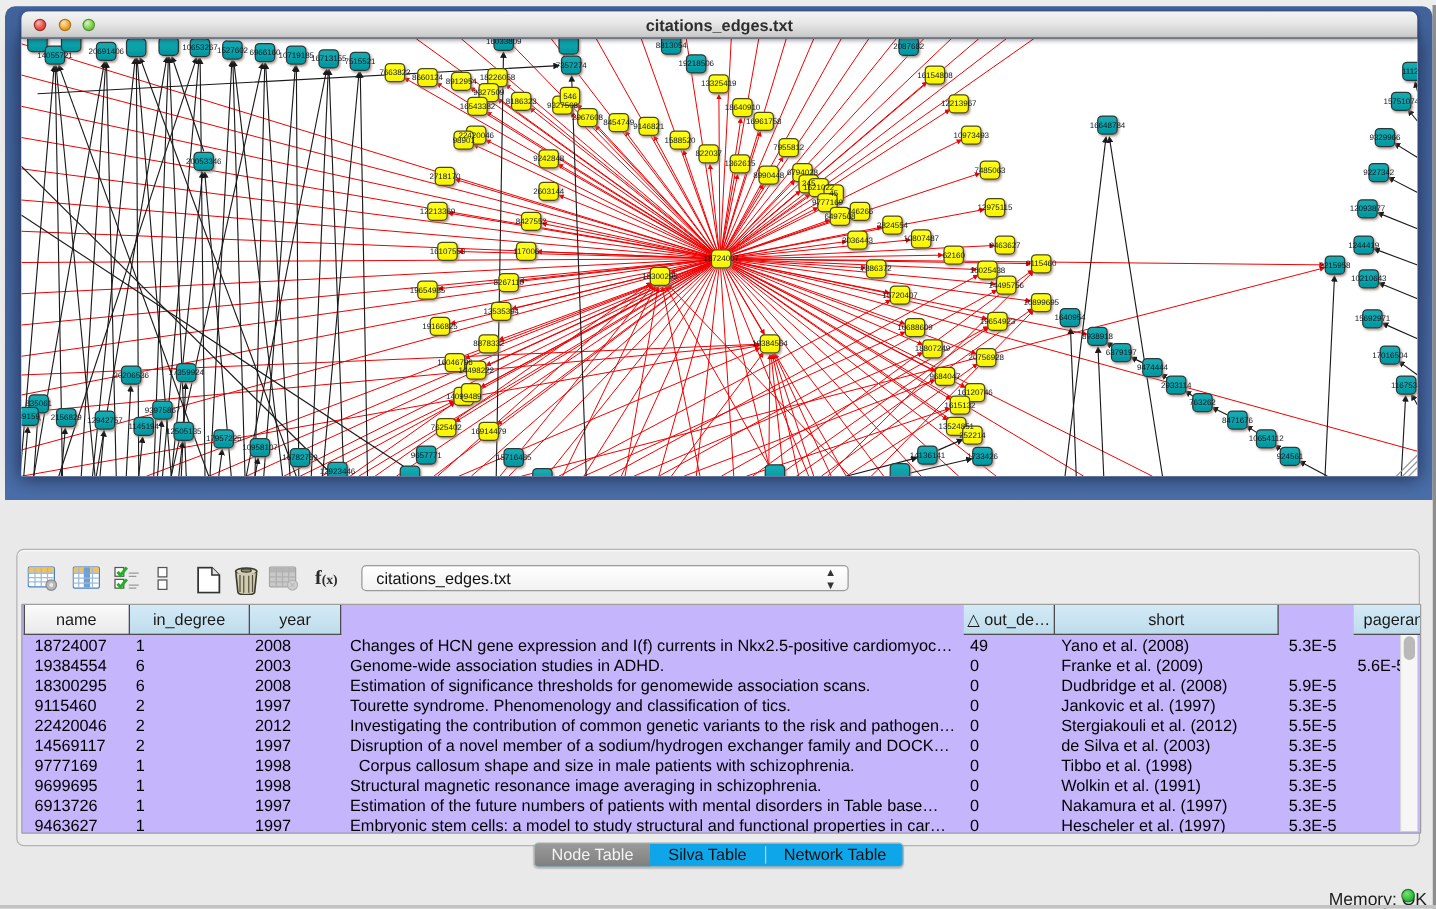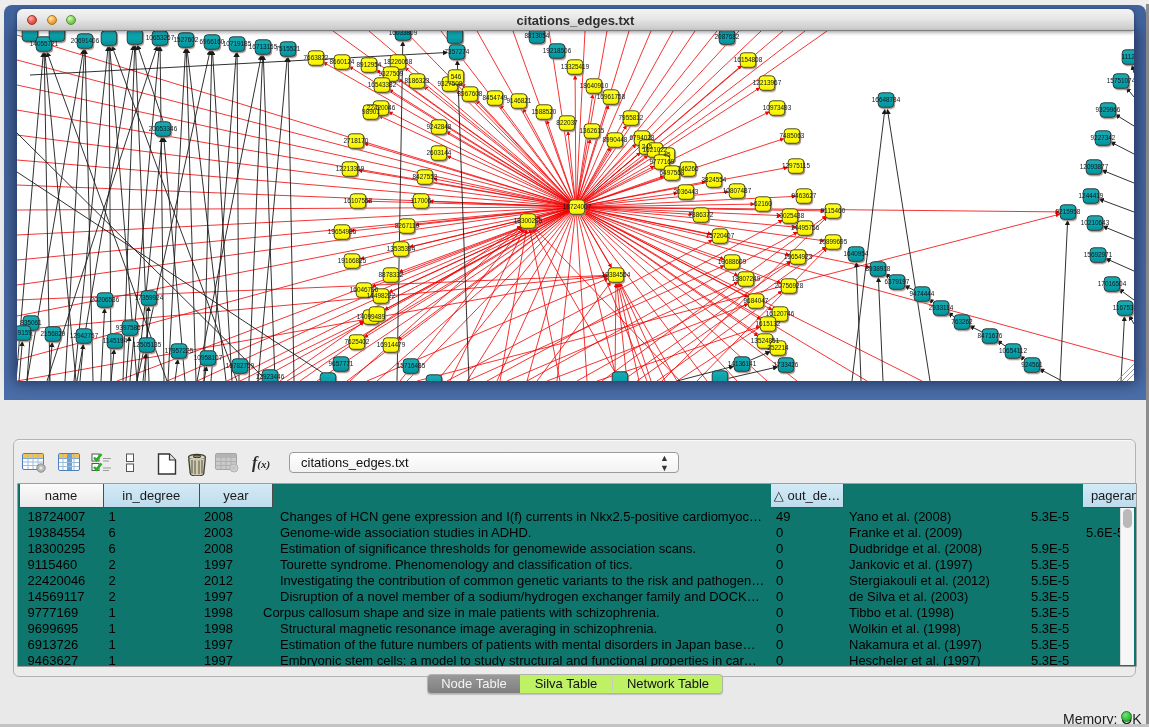--- a/index.html
+++ b/index.html
@@ -18,29 +18,29 @@
 #paneltitle{position:absolute;left:0;top:1px;width:100%;height:29px;background:linear-gradient(180deg,#f0f0f0,#e6e6e6);border-bottom:1px solid #d4d4d4}
 #paneltitle span{position:absolute;left:11px;top:7px;font-size:13px;color:#262626}
 #dockico{position:absolute;left:1102px;top:11px;width:16px;height:15px}
 #closeico{position:absolute;left:1125px;top:12px}
 #box{position:absolute;left:13px;top:39px;width:1123px;height:238px;background:#ececec;border:1px solid #b3b3b3;border-radius:6px;box-shadow:inset 0 1px 0 #fafafa}
 
 .tbico{position:absolute;top:13px}
 #combo{position:absolute;left:275px;top:12px;width:390px;height:21px;background:linear-gradient(180deg,#ffffff,#f2f2f2);border:1px solid #9b9b9b;border-radius:4px;font-size:13px;color:#111;line-height:19px;padding-left:11px}
 #combo .arr{position:absolute;right:9px;top:0px;font-size:9px;color:#333;line-height:10px;text-align:center}
 
-#tbl{position:absolute;left:3px;top:43px;width:1120px;height:184px;background:#0f766e;border:1px solid #9e9e9e;border-radius:1px;overflow:hidden}
+#tbl{position:absolute;left:3px;top:43px;width:1120px;height:184px;background:#c4b5fd;border:1px solid #9e9e9e;border-radius:1px;overflow:hidden}
 .hd{position:absolute;top:0;height:24px;background:linear-gradient(180deg,#d4eaf6,#bedcec);border-right:1px solid #4c4c4c;border-bottom:1px solid #4c4c4c;font-size:13px;color:#1a1a1a;text-align:center;line-height:24px}
 .hd.first{background:linear-gradient(180deg,#fbfbfb,#e9e9e9);border-left:1px solid #4c4c4c}
 .row{position:absolute;height:16px;font-size:13px;color:#000;white-space:nowrap}
 .c{position:absolute;top:0;overflow:hidden;text-overflow:ellipsis;line-height:16px}
 #vsb{position:absolute;left:1106px;top:68px;width:14px;height:157px;background:#f6f6f6;border-left:1px solid #d9d9d9}
 #vsb .th{position:absolute;left:2px;top:1px;width:9px;height:19px;background:#b9b9b9;border-radius:5px}
 
-#tabs{position:absolute;left:427px;top:274px;width:296px;height:20px;background:#bef264;border:1px solid #b2b2b2;border-radius:4px;box-shadow:0 1px 1px rgba(0,0,0,.18);font-size:13px}
+#tabs{position:absolute;left:427px;top:274px;width:296px;height:20px;background:#0ea5e9;border:1px solid #b2b2b2;border-radius:4px;box-shadow:0 1px 1px rgba(0,0,0,.18);font-size:13px}
 #tabs .seg{position:absolute;top:0;height:18px;line-height:18px;text-align:center;color:#111}
 #tabs .sel{background:linear-gradient(180deg,#9a9a9a,#7f7f7f);color:#f4f4f4;border-radius:3px 0 0 3px}
 #tabs .sep{position:absolute;top:2px;width:1px;height:14px;background:#c9c9c9}
 #memory{position:absolute;left:1063px;top:311px;font-size:14px;color:#1c1c1c}
 #memdot{position:absolute;left:1121px;top:311px;width:11px;height:11px;border-radius:50%;background:radial-gradient(circle at 38% 32%,#7ce07c,#2fbf3a 60%,#23a52e);border:1px solid #1f7a26}
 #botline{position:absolute;left:0;top:724px;width:1149px;height:3px;background:#c3c3c3}
 </style></head>
 <body>
 <div id="stage">
   <div id="frame"></div>
@@ -647,27 +647,28 @@
           <rect x="0.5" y="0.5" width="21" height="16" rx="1.5" fill="#c9c9c9" stroke="#a5a5a5"></rect>
           <rect x="1" y="1" width="20" height="4" fill="#b5b5b5"></rect>
           <line x1="1" y1="8.5" x2="21" y2="8.5" stroke="#b0b0b0"></line>
           <line x1="1" y1="12.5" x2="21" y2="12.5" stroke="#b0b0b0"></line>
           <line x1="6" y1="1" x2="6" y2="16" stroke="#b0b0b0"></line>
           <line x1="11" y1="1" x2="11" y2="16" stroke="#b0b0b0"></line>
           <line x1="16" y1="1" x2="16" y2="16" stroke="#b0b0b0"></line>
           <circle cx="19" cy="15" r="4" fill="#cfcfcf" stroke="#b3b3b3"></circle>
           <path d="M17.4 13.4l3.2 3.2m0-3.2l-3.2 3.2" stroke="#bbb"></path>
         </svg>
-      <div class="tbico" style="left:238px;top:14px;width:30px;font-family:'Liberation Serif',serif;font-style:italic;font-weight:bold;font-size:16px;color:#2b2b2b">f<span style="font-size:11px">(x)</span></div>
+      <div class="tbico" style="left:238px;top:14px;width:30px;font-family:'Liberation Serif',serif;font-weight:bold;font-size:16px;color:#2b2b2b">f<span style="font-size:11px">(x)</span></div>
       <div id="combo">citations_edges.txt<div class="arr">▲<br>▼</div></div>
       <div id="tbl">
           <div class="hd first" style="left:0.5px;width:85px">name</div>
           <div class="hd" style="left:85.5px;width:96.5px">in_degree</div>
           <div class="hd" style="left:182px;width:73px">year</div>
           <div class="hd" style="left:753px;width:73px">△ out_de…</div>
+          <div class="hd" style="left:826px;width:179px">short</div>
           <div class="hd" style="left:1065px;width:71px">pagerank</div>
           <div class="row" style="top:25px">
             <div class="c" style="left:0.5px;width:85px;padding-left:9px">18724007</div>
             <div class="c" style="left:85.5px;width:96.5px;padding-left:5px">1</div>
             <div class="c" style="left:182px;width:73px;padding-left:4px">2008</div>
             <div class="c" style="left:255px;width:498px;padding-left:7px">Changes of HCN gene expression and I(f) currents in Nkx2.5-positive cardiomyoc…</div>
             <div class="c" style="left:753px;width:73px;padding-left:5px">49</div>
             <div class="c" style="left:826px;width:179px;padding-left:5px">Yano et al. (2008)</div>
             <div class="c" style="left:1005px;width:71px;padding-left:8px">5.3E-5</div>
           </div>
@@ -713,39 +714,39 @@
             <div class="c" style="left:182px;width:73px;padding-left:4px">1997</div>
             <div class="c" style="left:255px;width:498px;padding-left:7px">Disruption of a novel member of a sodium/hydrogen exchanger family and DOCK…</div>
             <div class="c" style="left:753px;width:73px;padding-left:5px">0</div>
             <div class="c" style="left:826px;width:179px;padding-left:5px">de Silva et al. (2003)</div>
             <div class="c" style="left:1005px;width:71px;padding-left:8px">5.3E-5</div>
           </div>
           <div class="row" style="top:121px">
             <div class="c" style="left:0.5px;width:85px;padding-left:9px">9777169</div>
             <div class="c" style="left:85.5px;width:96.5px;padding-left:5px">1</div>
             <div class="c" style="left:182px;width:73px;padding-left:4px">1998</div>
-            <div class="c" style="left:238px;width:498px;padding-left:7px">Corpus callosum shape and size in male patients with schizophrenia.</div>
+            <div class="c" style="left:262px;width:498px;padding-left:7px">Corpus callosum shape and size in male patients with schizophrenia.</div>
             <div class="c" style="left:753px;width:73px;padding-left:5px">0</div>
             <div class="c" style="left:826px;width:179px;padding-left:5px">Tibbo et al. (1998)</div>
             <div class="c" style="left:1005px;width:71px;padding-left:8px">5.3E-5</div>
           </div>
           <div class="row" style="top:137px">
             <div class="c" style="left:0.5px;width:85px;padding-left:9px">9699695</div>
             <div class="c" style="left:85.5px;width:96.5px;padding-left:5px">1</div>
             <div class="c" style="left:182px;width:73px;padding-left:4px">1998</div>
             <div class="c" style="left:255px;width:498px;padding-left:7px">Structural magnetic resonance image averaging in schizophrenia.</div>
             <div class="c" style="left:753px;width:73px;padding-left:5px">0</div>
-            <div class="c" style="left:826px;width:179px;padding-left:5px">Wolkin et al. (1998)</div>
+            <div class="c" style="left:826px;width:179px;padding-left:5px">Wolkin et al. (1991)</div>
             <div class="c" style="left:1005px;width:71px;padding-left:8px">5.3E-5</div>
           </div>
           <div class="row" style="top:153px">
             <div class="c" style="left:0.5px;width:85px;padding-left:9px">6913726</div>
             <div class="c" style="left:85.5px;width:96.5px;padding-left:5px">1</div>
             <div class="c" style="left:182px;width:73px;padding-left:4px">1997</div>
-            <div class="c" style="left:255px;width:498px;padding-left:7px">Estimation of the future numbers of patients with mental disorders in Japan base…</div>
+            <div class="c" style="left:255px;width:498px;padding-left:7px">Estimation of the future numbers of patients with mental disorders in Table base…</div>
             <div class="c" style="left:753px;width:73px;padding-left:5px">0</div>
             <div class="c" style="left:826px;width:179px;padding-left:5px">Nakamura et al. (1997)</div>
             <div class="c" style="left:1005px;width:71px;padding-left:8px">5.3E-5</div>
           </div>
           <div class="row" style="top:169px">
             <div class="c" style="left:0.5px;width:85px;padding-left:9px">9463627</div>
             <div class="c" style="left:85.5px;width:96.5px;padding-left:5px">1</div>
             <div class="c" style="left:182px;width:73px;padding-left:4px">1997</div>
             <div class="c" style="left:255px;width:498px;padding-left:7px">Embryonic stem cells: a model to study structural and functional properties in car…</div>
             <div class="c" style="left:753px;width:73px;padding-left:5px">0</div>

